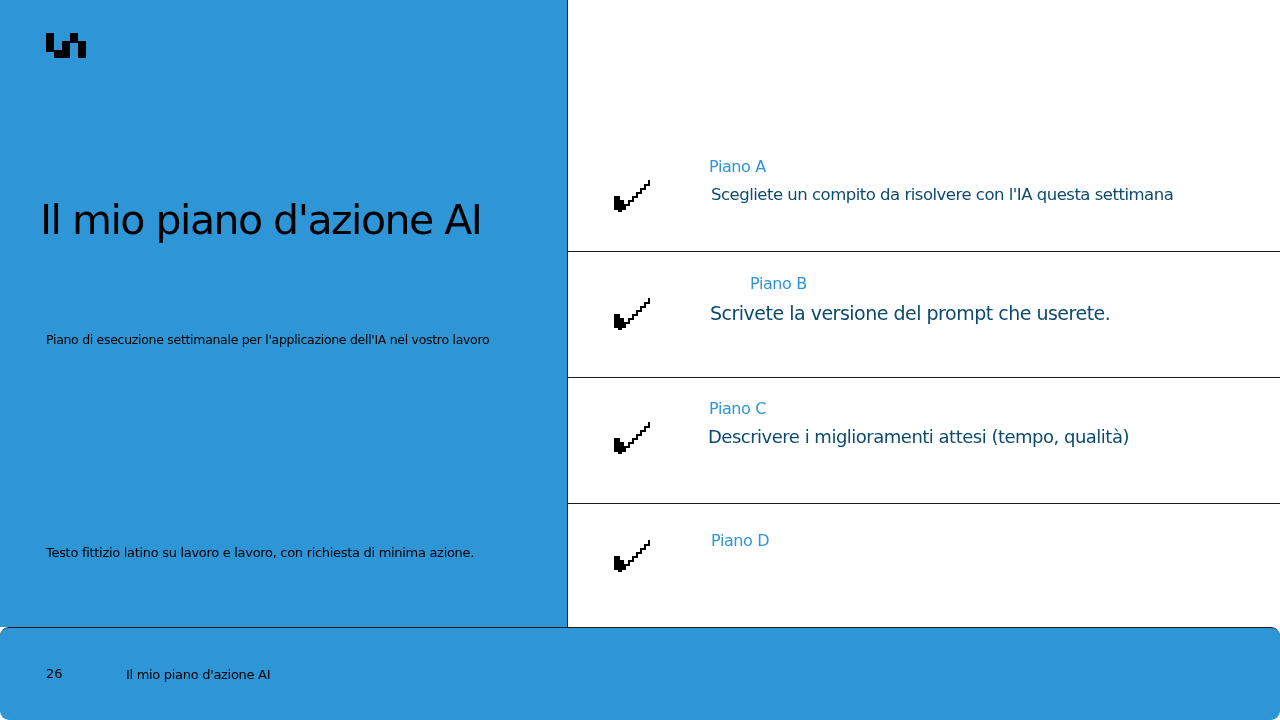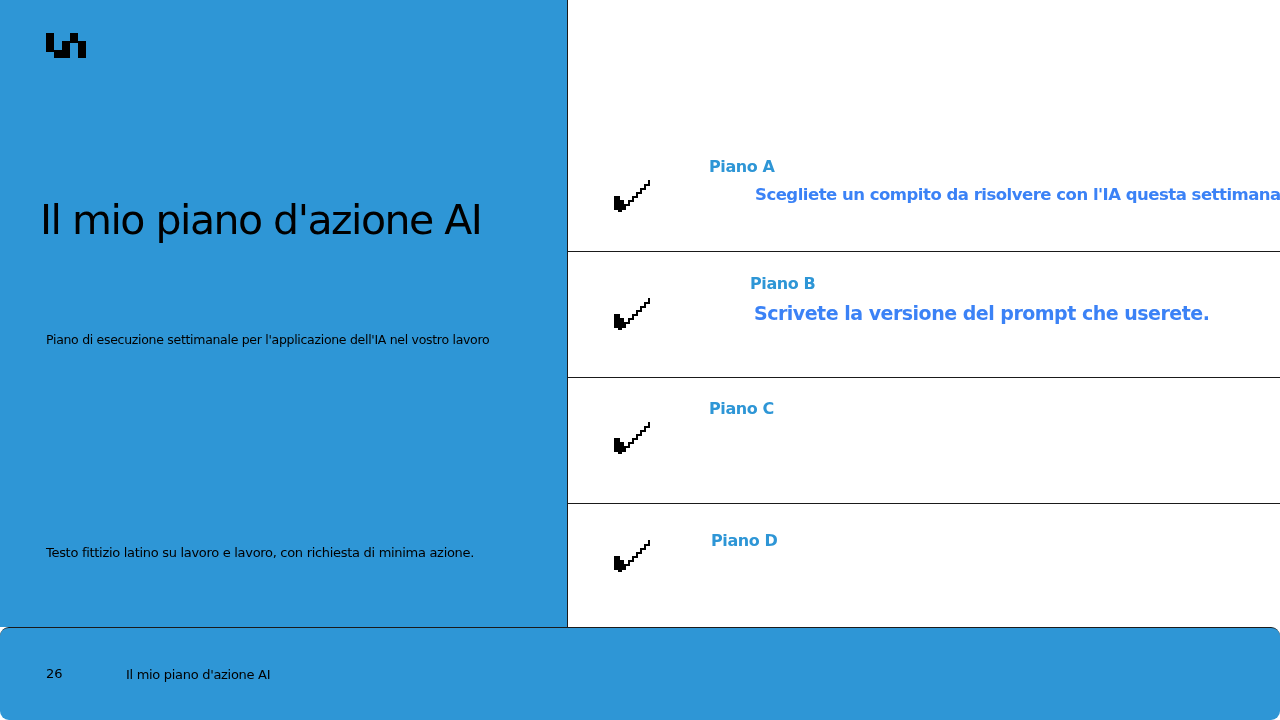--- a/index.html
+++ b/index.html
@@ -45,26 +45,26 @@
       cursor: pointer;
     }
     .plan {
       position: absolute; left: 568px; width: 712px; background: #fff;
       border-bottom: 1px solid #1a1a1a; box-sizing: border-box;
     }
     .plan .check {
       position: absolute; left: 46px; width: 36px; height: 32px;
     }
     .plan .label {
-      position: absolute; font-size: 16px; font-weight: bold; color: #2e96d6;
+      position: absolute; font-size: 16px; font-weight: normal; color: #2e96d6;
       letter-spacing: -0.4px; white-space: nowrap;
     }
     .plan .desc {
-      position: absolute; font-weight: bold; color: #3b82f6;
-      letter-spacing: -0.5px; white-space: nowrap; margin-left: 44px;
+      position: absolute; font-weight: normal; color: #0c4a6e;
+      letter-spacing: -0.5px; white-space: nowrap;
     }
   </style>
 </head>
 <body>
 
 <div class="left-panel">
   <svg class="logo" viewBox="0 0 44 26">
     <rect x="0" y="0" width="8" height="19" fill="#000"></rect>
     <rect x="8" y="17" width="8" height="8" fill="#000"></rect>
     <rect x="16" y="8" width="8" height="17" fill="#000"></rect>
@@ -97,20 +97,21 @@
   </svg>
   <div class="label" style="left:142px; top:22px;margin-left:40px;">Piano B</div>
   <div class="desc" style="left:142px; top:50px; font-size:19px;">Scrivete la versione del prompt che userete.</div>
 </div>
 
 <div class="plan" style="top:378px; height:126px;">
   <svg class="check" style="top:44px;" viewBox="0 0 36 32">
     <path d="M0 16h6v4h4v4h4v-4h4v-4h4v-4h4v-4h4v-4h4v-4h2v6h-4v4h-4v4h-4v4h-4v4h-4v4h-4v4h-4v4h-4v-4h-4v-4h-4v-4h-2z" fill="#000"></path>
   </svg>
   <div class="label" style="left:141px; top:21px;">Piano C</div>
+  <div class="desc" style="left:140px; top:48px; font-size:18px;">Descrivere i miglioramenti attesi (tempo, qualità)</div>
 </div>
 
 <div class="plan" style="top:504px; height:123px; border-bottom:none;">
   <svg class="check" style="top:36px;" viewBox="0 0 36 32">
     <path d="M0 16h6v4h4v4h4v-4h4v-4h4v-4h4v-4h4v-4h4v-4h2v6h-4v4h-4v4h-4v4h-4v4h-4v4h-4v4h-4v4h-4v-4h-4v-4h-4v-4h-2z" fill="#000"></path>
   </svg>
   <div class="label" style="left:143px; top:27px;">Piano D</div>
 </div>
 
 <div class="footer">

